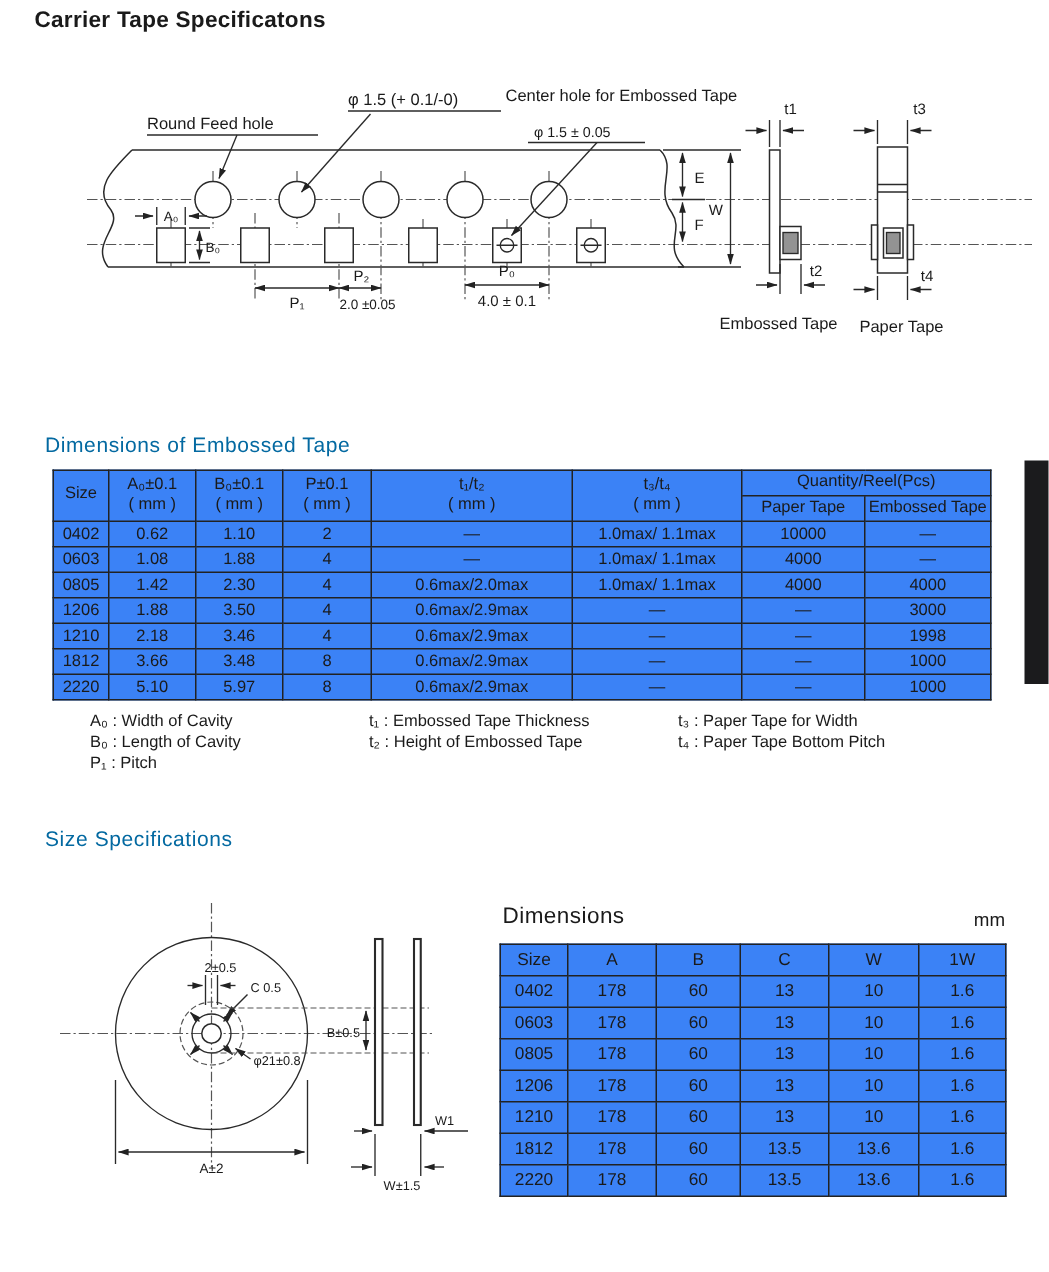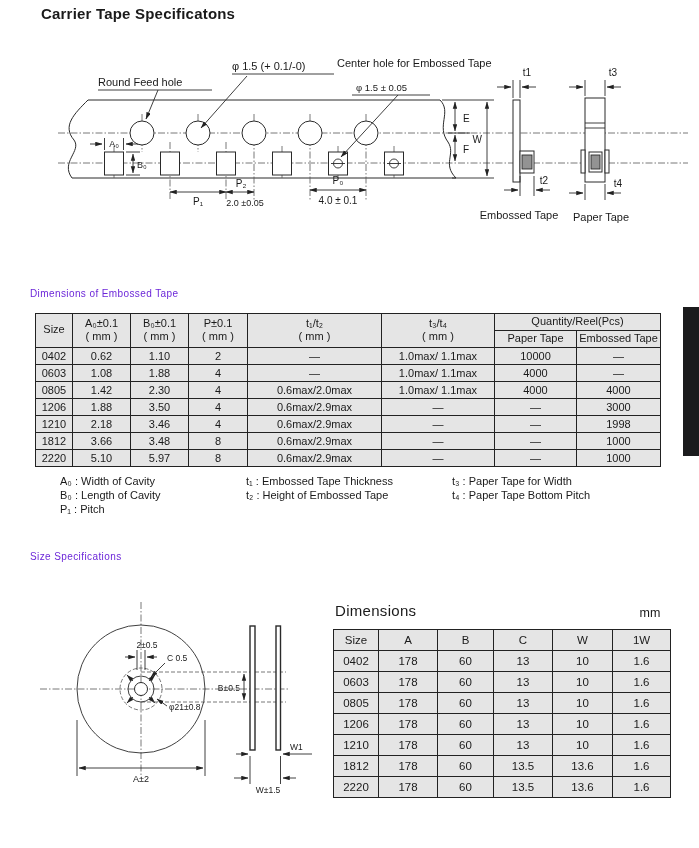--- a/index.html
+++ b/index.html
@@ -1,44 +1,44 @@
 <!DOCTYPE html>
 <html><head>
 <meta charset="utf-8">
 <style>
   *{margin:0;padding:0;box-sizing:border-box}
   html,body{background:#fff}
   body{width:699px;height:848px;position:relative;overflow:hidden;
        font-family:"Liberation Sans","DejaVu Sans",sans-serif;color:#1a1a1a}
   .abs{position:absolute}
   .page-title{font-size:15px;font-weight:700;letter-spacing:.2px}
-  .sec-title{font-size:10px;font-weight:400;letter-spacing:.4px;color:#6d28d9}
+  .sec-title{font-size:14px;font-weight:400;letter-spacing:.4px;color:#0369a1}
   svg text{fill:#1a1a1a;font-family:"Liberation Sans","DejaVu Sans",sans-serif}
   svg .ln{stroke:#2a2a2a;stroke-width:1;fill:none}
   svg .thin{stroke:#2a2a2a;stroke-width:.9;fill:none}
   svg .dash{stroke:#555;stroke-width:.8;fill:none;stroke-dasharray:7 2 1.5 2}
   svg .dsh2{stroke:#555;stroke-width:.8;fill:none;stroke-dasharray:4 2}
   svg .shape{fill:#fff;stroke:#2a2a2a;stroke-width:1}
   svg .comp{fill:#939393;stroke:#2a2a2a;stroke-width:.9}
-  table{border-collapse:collapse;table-layout:fixed;background:#e5e5e5}
+  table{border-collapse:collapse;table-layout:fixed;background:#3b82f6}
   th,td{border:1px solid #222;text-align:center;vertical-align:middle;font-weight:400;padding:0}
   #embossed-table{font-size:11px}
   #embossed-table td{height:17px}
   #embossed-table th{line-height:1.25;padding:1px 0}
   #reel-table{font-size:11.5px}
   #reel-table td,#reel-table th{height:21px}
   .footcol{font-size:11px;line-height:14px;white-space:nowrap}
   .reel-dims-title{font-size:15px;font-weight:400;letter-spacing:.3px}
   .reel-unit{font-size:12.5px}
   .side-tab{background:#1b1b1d}
 </style>
 </head>
 <body>
 
-<div class="abs page-title" style="left:41px;top:5px">Carrier Tape Specificatons</div>
+<div class="abs page-title" style="left:23px;top:5px">Carrier Tape Specificatons</div>
 
 <svg class="abs" style="left:0;top:50px" width="699" height="205" viewBox="0 0 699 205">
   <defs>
     <marker id="t-mE" markerWidth="8" markerHeight="6" refX="7.5" refY="2.5" orient="auto">
       <path d="M0,0 L8,2.5 L0,5 Z" fill="#222"></path>
     </marker>
     <marker id="t-mS" markerWidth="8" markerHeight="6" refX="0.5" refY="2.5" orient="auto">
       <path d="M8,0 L0,2.5 L8,5 Z" fill="#222"></path>
     </marker>
   </defs>
@@ -344,21 +344,21 @@
   <text x="250" y="160" font-size="8.5">W1</text>
 
   <line class="thin" x1="210" y1="166" x2="210" y2="194"></line>
   <line class="thin" x1="240.5" y1="166" x2="240.5" y2="194"></line>
   <line class="thin" x1="194" y1="188" x2="208" y2="188" marker-end="url(#r-mE)"></line>
   <line class="thin" x1="256" y1="188" x2="243" y2="188" marker-end="url(#r-mE)"></line>
   <text x="228" y="203" font-size="8.5" text-anchor="middle">W±1.5</text>
 </svg>
 
 <div class="abs reel-dims-title" style="left:335px;top:602px">Dimensions</div>
-<div class="abs reel-unit" style="left:630px;top:606px;width:40px;text-align:center">mm</div>
+<div class="abs reel-unit" style="left:630px;top:606px;width:40px;text-align:right">mm</div>
 
 <table id="reel-table" class="abs" style="left:333px;top:629px;width:337px">
   <colgroup>
     <col style="width:45px">
       <col style="width:59px">
       <col style="width:56px">
     <col style="width:59px">
       <col style="width:60px">
       <col style="width:58px">
   </colgroup>

